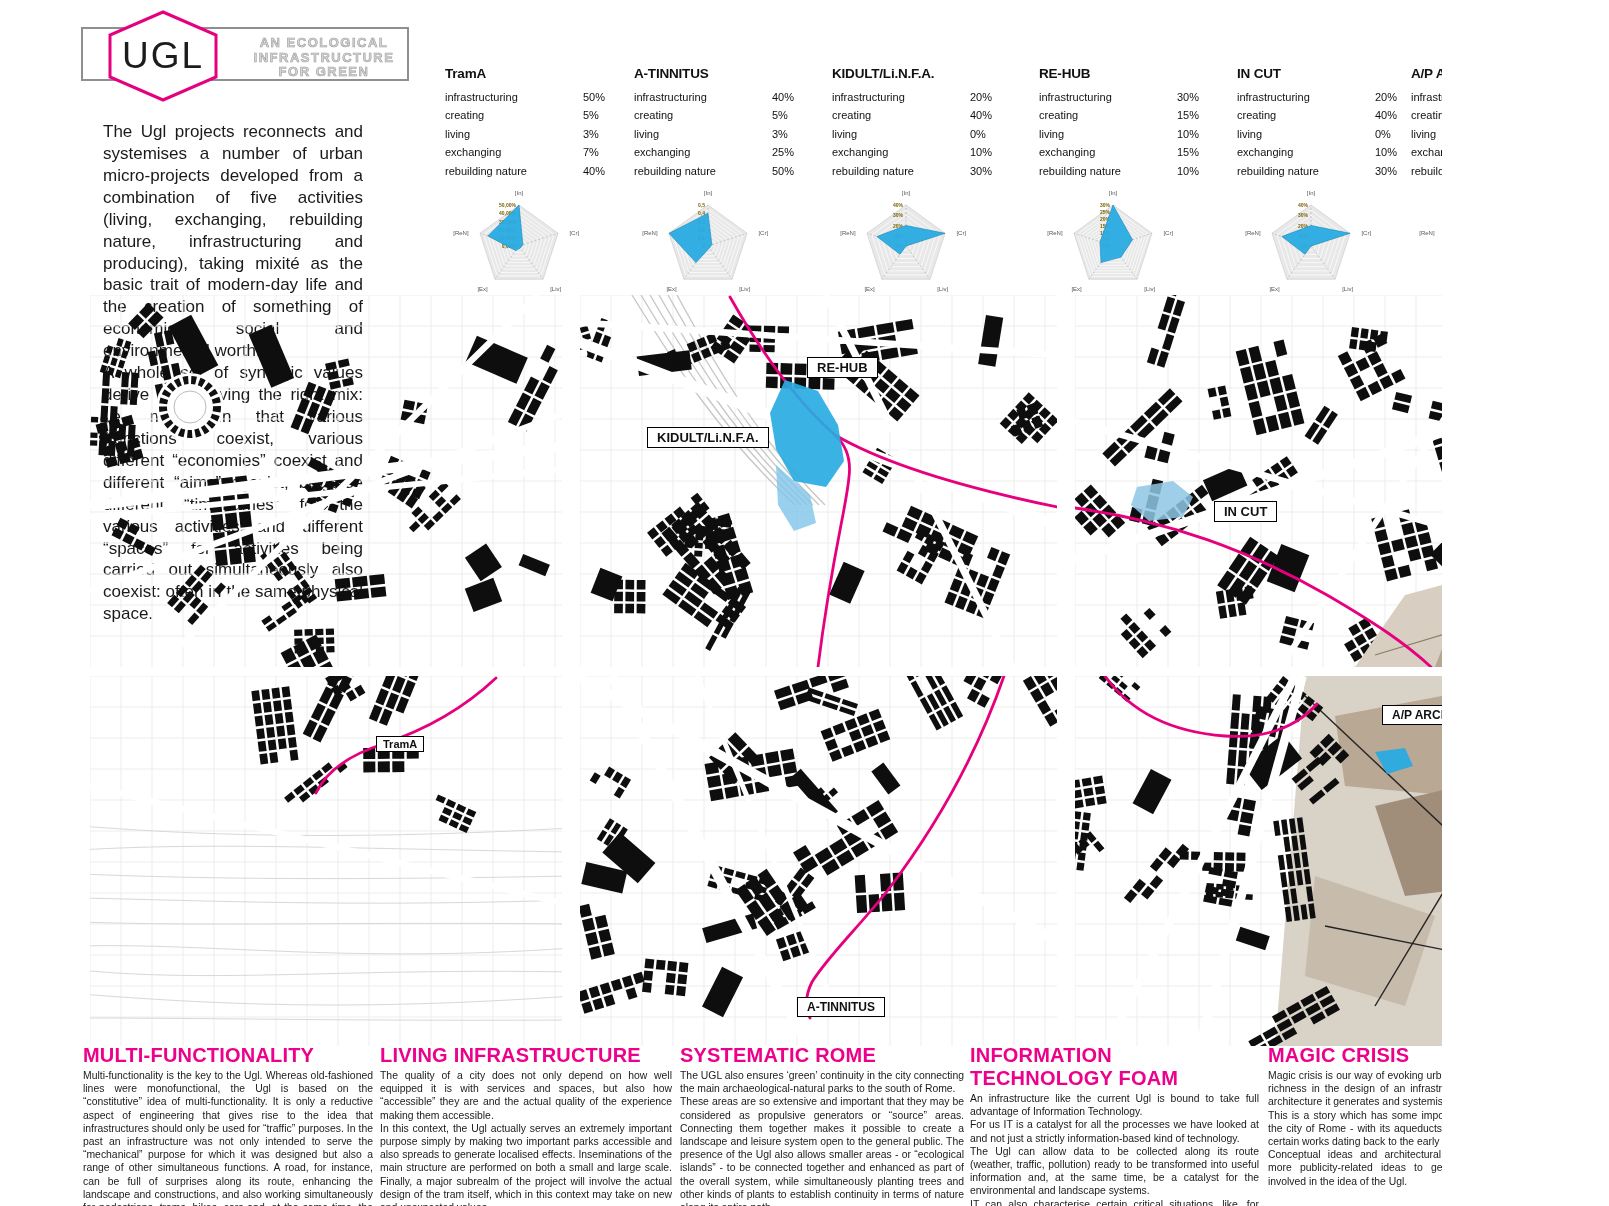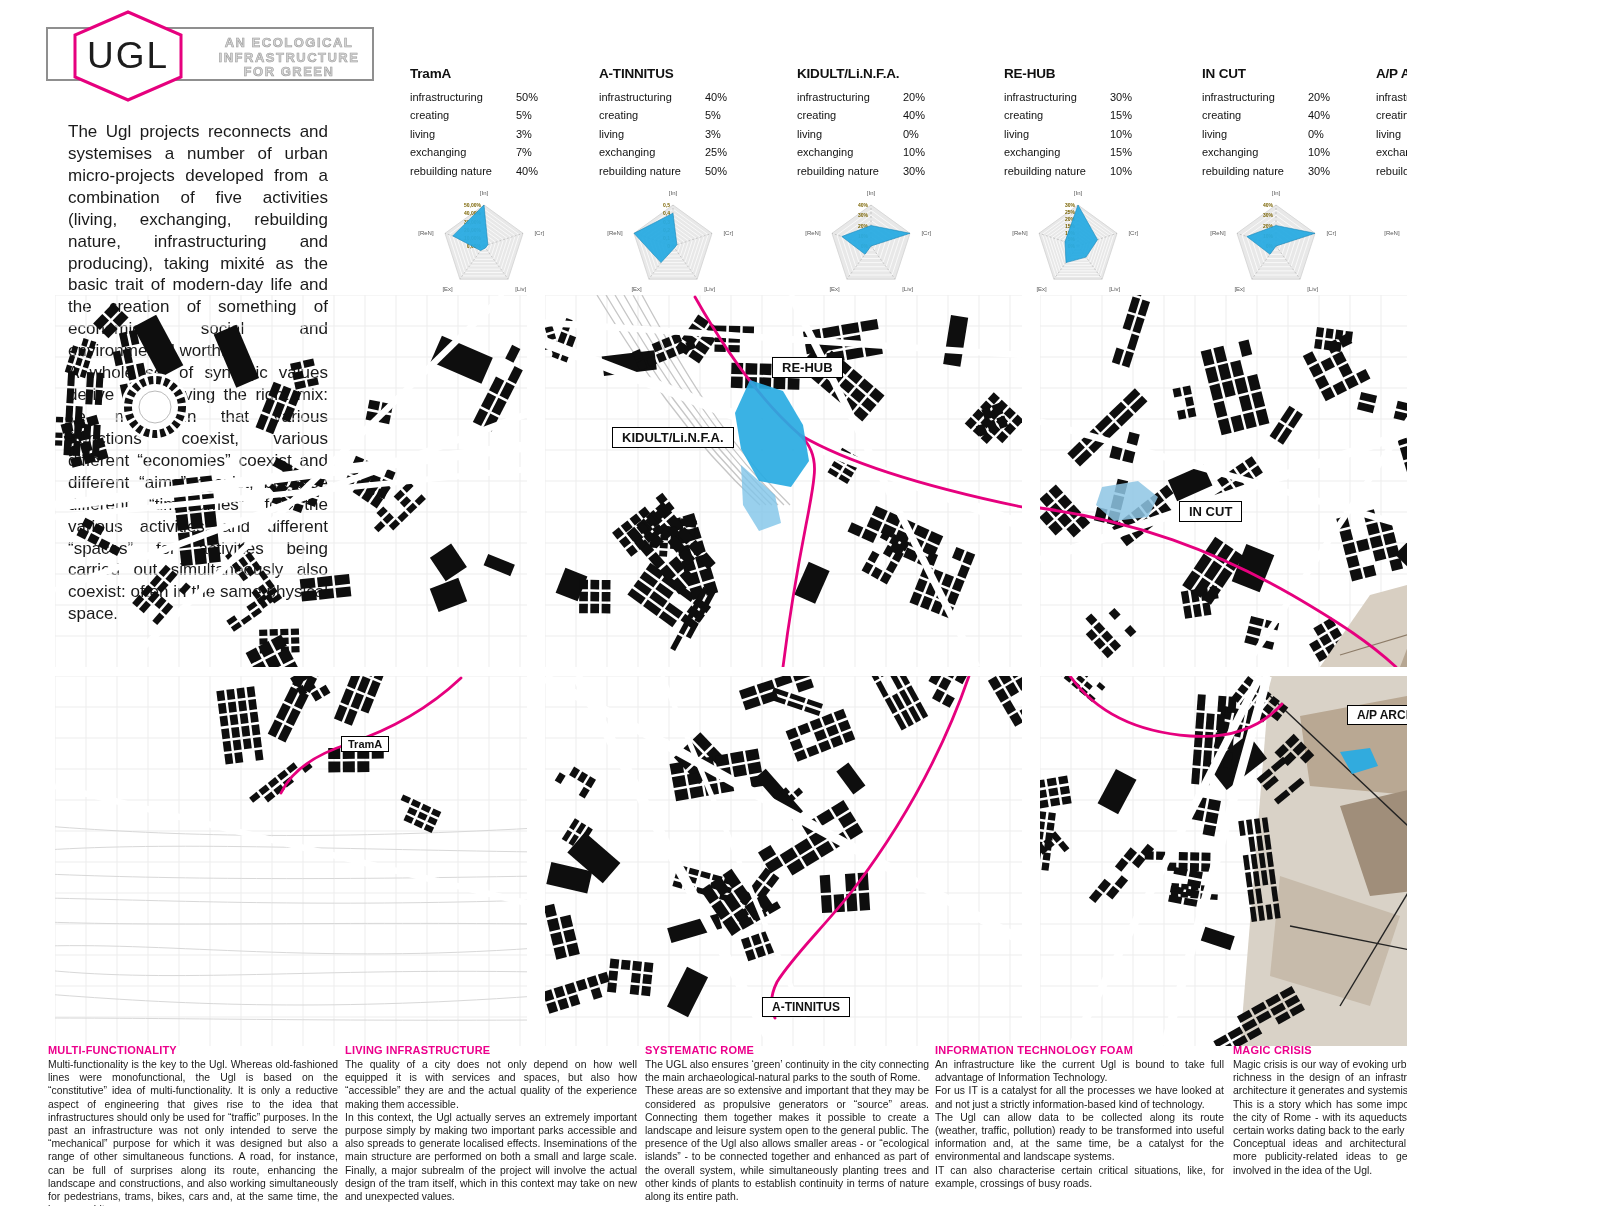--- a/index.html
+++ b/index.html
@@ -1,34 +1,34 @@
 <!DOCTYPE html>
 <html><head>
 <meta charset="utf-8">
 <style>
   * { margin:0; padding:0; box-sizing:border-box; }
   html,body { background:#fff; }
   .page {
     position:relative; width:1407px; height:1206px; background:#fff; overflow:hidden;
-    font-family:"Liberation Sans", sans-serif; color:#111;
+    font-family:"Liberation Sans", sans-serif; color:#111;margin-left:35px;
   }
   
   .logo-bar { position:absolute; left:46px; top:27px; width:328px; height:54px; border:2px solid #8f8f8f; background:#fff; }
   .logo-hex { position:absolute; left:70px; top:10px; width:116px; height:92px; }
   .logo-text { position:absolute; left:70px; top:10px; width:116px; height:92px; display:flex; align-items:center; justify-content:center;
     font-size:37px; font-weight:200; letter-spacing:2px; color:#1c1c1c; }
   .logo-subtitle { position:absolute; left:206px; top:36px; width:166px; text-align:center; font-size:13px; font-weight:bold;
     letter-spacing:1.5px; line-height:1.12; color:#d6d6d6; -webkit-text-stroke:0.6px #9d9d9d; white-space:pre-line; }
   .intro { position:absolute; left:68px; top:121px; width:260px; font-size:17px; line-height:1.29; text-align:justify; white-space:pre-line; color:#1a1a1a; }
 
   
   .proj { position:absolute; top:66px; width:190px; }
   .proj.p1{left:410px}.proj.p2{left:599px}.proj.p3{left:797px}.proj.p4{left:1004px}.proj.p5{left:1202px}.proj.p6{left:1376px;width:235px}
   .proj h2 { font-size:13.5px; font-weight:bold; letter-spacing:-0.2px; margin-bottom:10px; }
-  .stat-row { display:flex; margin-bottom:6.4px; font-size:11px; }
+  .stat-row { display:flex; margin-bottom:6.4px; font-size:11px;gap:32px; }
   .stat-row .lb { width:106px; flex:none; }
   .proj.p6 .stat-row .lb { width:124px; }
   .radar { margin-top:6px; margin-left:-14px; }
 
   
   .map-panel { position:absolute; }
   .mp1{left:55px; top:295px; width:472px; height:372px;}
   .mp2{left:545px; top:295px; width:477px; height:372px;}
   .mp3{left:1040px; top:295px; width:516px; height:372px;}
   .mp4{left:55px; top:676px; width:472px; height:370px;}
@@ -36,21 +36,21 @@
   .mp6{left:1040px; top:676px; width:516px; height:370px;}
   .map-panel svg { position:absolute; left:0; top:0; }
   .map-label { position:absolute; background:#fff; border:1.5px solid #000; padding:2px 9px; font-weight:bold; font-size:13px; white-space:nowrap; }
   .map-label.small { font-size:11px; padding:1px 6px; border-width:1px; }
   .map-note { position:absolute; font-size:8.5px; color:#222; line-height:1.2; white-space:pre-line; }
 
   
   .foot { position:absolute; top:1044px; }
   .foot.f1{left:48px; width:290px}.foot.f2{left:345px; width:292px}.foot.f3{left:645px; width:284px}
   .foot.f4{left:935px; width:289px}.foot.f5{left:1233px; width:289px}
-  .foot h3 { font-size:11px; font-weight:bold; color:#ec008c; letter-spacing:0.2px; margin-bottom:2px; }
+  .foot h3 { font-size:20px; font-weight:bold; color:#ec008c; letter-spacing:0.2px; margin-bottom:2px; }
   .foot p { font-size:10.4px; line-height:1.27; text-align:justify; white-space:pre-line; color:#1a1a1a; }
 </style>
 </head>
 <body>
 
 <div class="page">
 
   <div class="logo-bar"></div>
   <svg class="logo-hex" viewBox="0 0 116 92" width="116" height="92">
     <polygon points="58,2 111,25 111,67 58,90 5,67 5,25" fill="#ffffff" stroke="#e6007e" stroke-width="3"></polygon>

